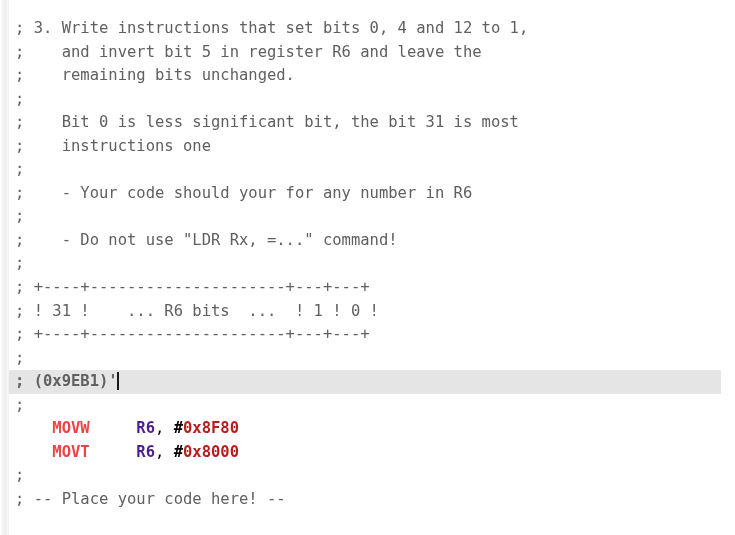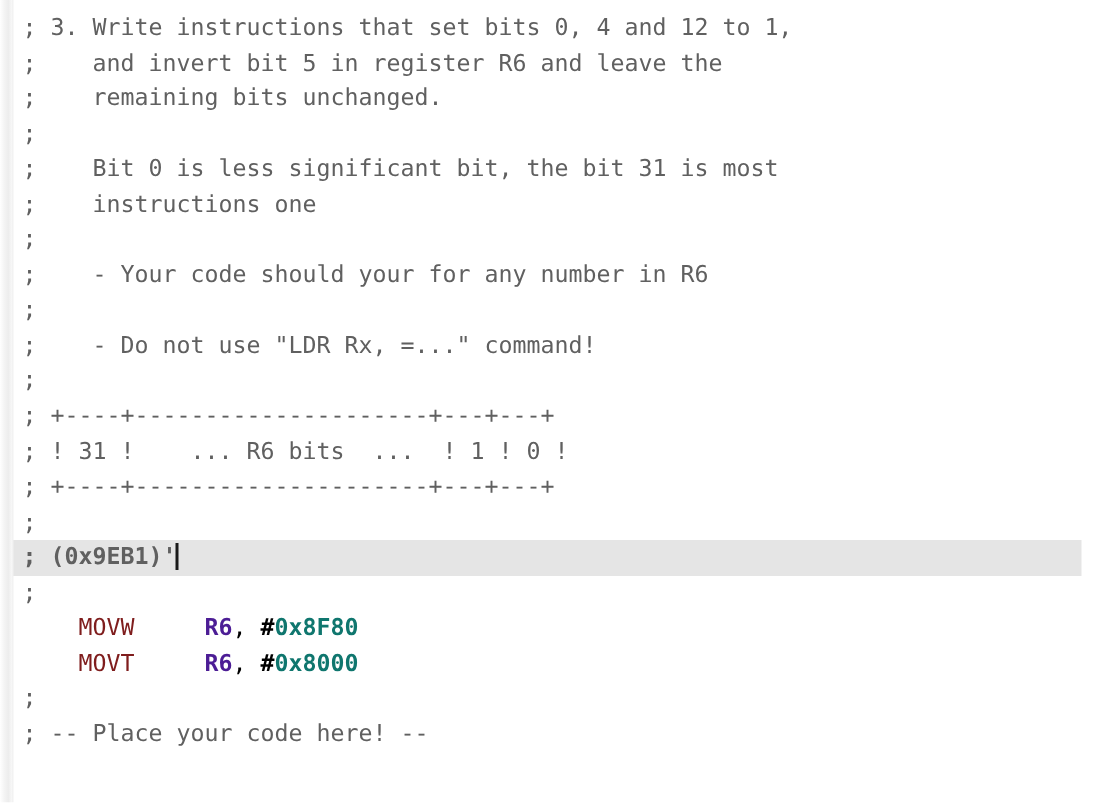--- a/index.html
+++ b/index.html
@@ -26,43 +26,43 @@
     position: absolute;
     left: 0; top: 0;
     width: 9px;
     height: 535px;
     background: linear-gradient(to right, #ffffff 0%, #f4f4f4 35%, #ededed 70%, #f8f8f8 100%);
     border-right: 1px solid #f2f2f2;
     z-index: 2;
   }
   #code {
     position: absolute;
-    left: 0; top: 6px;
+    left: 0; top: 16px;
     width: 721px;
     padding-top: 1px;
   }
   .line {
     position: relative;
     height: 23.55px;
     line-height: 23.55px;
     white-space: pre;
     padding-left: 15px;
     color: #606060;
   }
   .line.current {
     background: #e5e5e5;
     font-weight: bold;
   }
   
   .cmt      { color: #606060; }
   .plain    { color: #000000; }
-  .mnemonic { color: #7f1d1d; font-weight: normal; }
+  .mnemonic { color: #ef4444; font-weight: bold; }
   .reg      { color: #4c1d95; font-weight: bold; }
   .hash     { color: #000000; font-weight: bold; }
-  .num      { color: #0f766e; font-weight: bold; }
+  .num      { color: #b91c1c; font-weight: bold; }
   .caret {
     display: inline-block;
     width: 0;
     border-left: 2px solid #1a1a1a;
     height: 18px;
     vertical-align: -4px;
     margin-left: -1px;
   }
 </style>
 </head>

